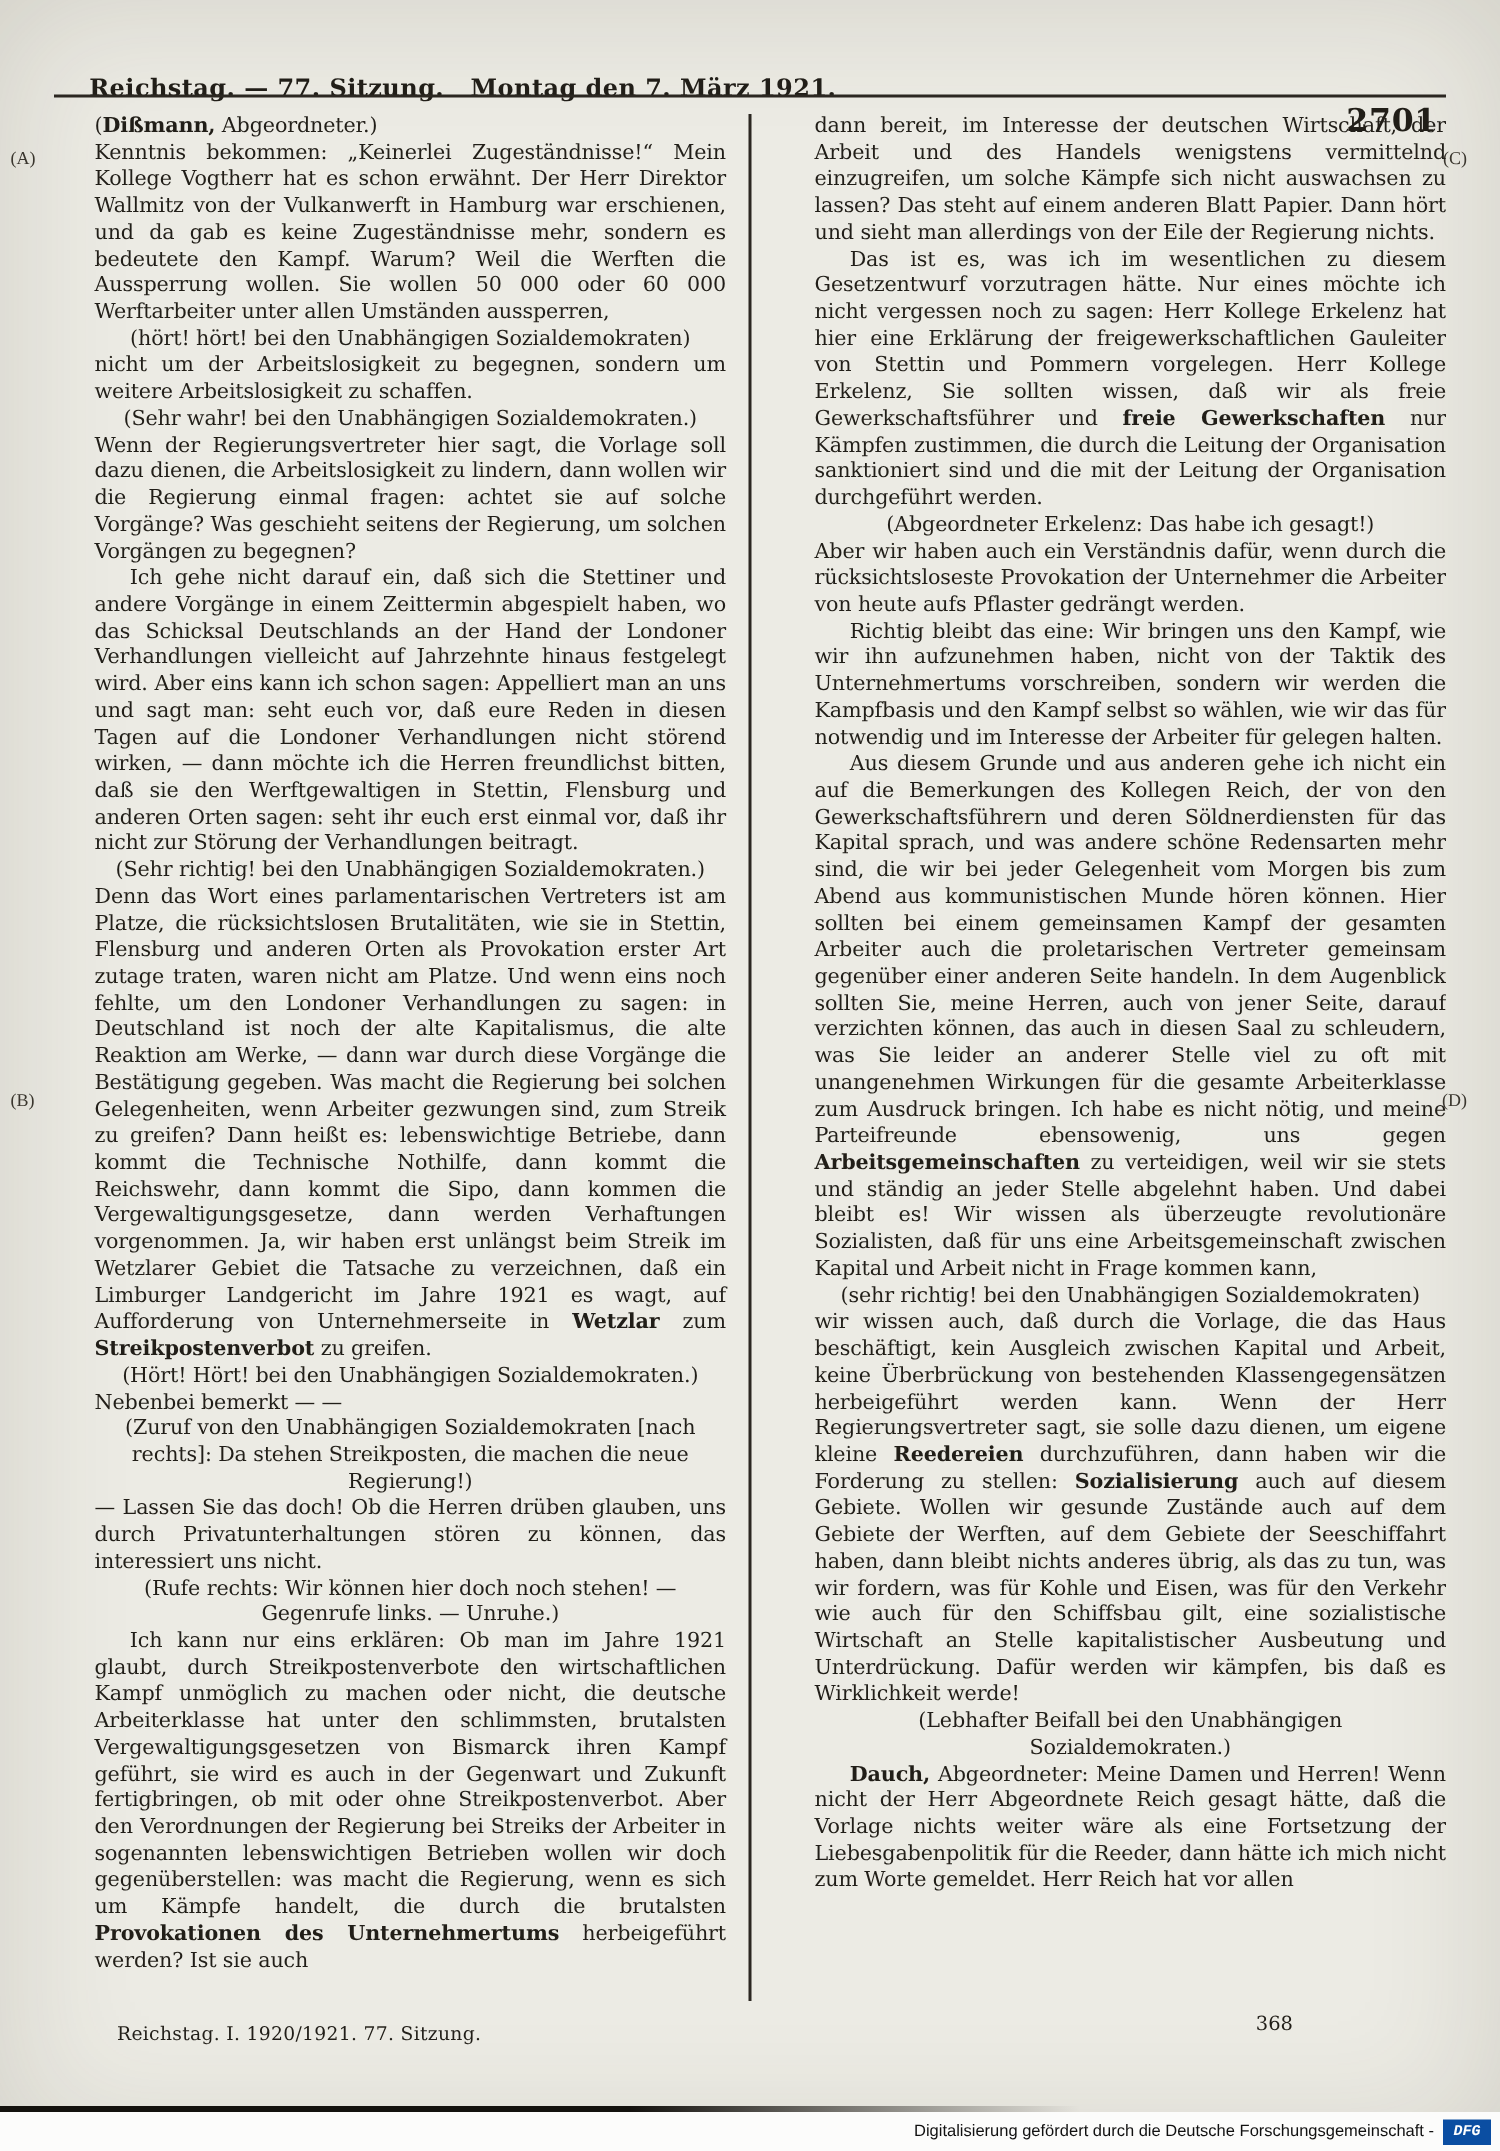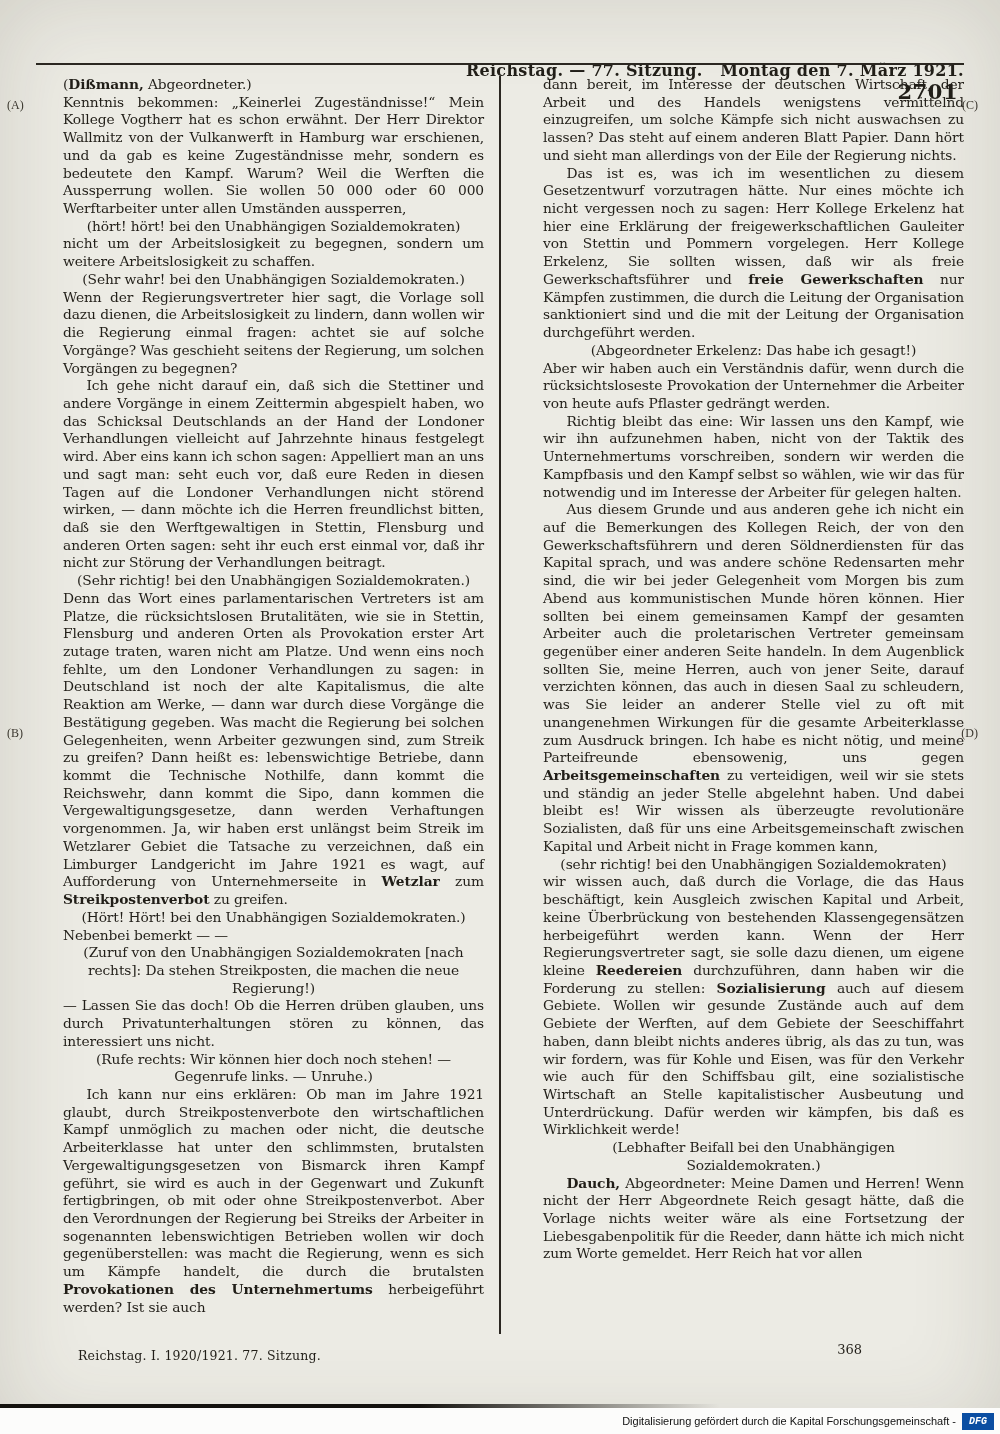--- a/index.html
+++ b/index.html
@@ -9,22 +9,22 @@
 
   .page {
     position:relative; width:1000px; height:1434px; overflow:hidden;
     background: var(--paper, #ecebe4);
     color: var(--ink, #211e18);
     box-shadow: inset 0 0 90px rgba(70,62,45,.16);
   }
 
   
   .header {
-    position:absolute; top:42px; left:36px; right:36px; height:28px;
-    text-align:right; font-weight:bold; font-size:16px; letter-spacing:.3px;
+    position:absolute; top:30px; left:36px; right:36px; height:28px;
+    text-align:left; font-weight:bold; font-size:16px; letter-spacing:.3px;
     white-space:pre;
   }
   .pagenum {
     position:absolute; right:6px; top:-3px;
     font-size:21px; font-weight:bold; letter-spacing:.5px;margin-top:40px;
   }
   .hrule {
     position:absolute; top:63px; left:36px; right:36px;
     border-top:2px solid #2b2721;
   }
@@ -118,31 +118,31 @@
         <div class="para flush"><span>— Lassen Sie das doch! Ob die Herren drüben glauben, uns durch Privatunterhaltungen stören zu können, das interessiert uns nicht.</span></div>
         <div class="para stage"><span>(Rufe rechts: Wir können hier doch noch stehen! — Gegenrufe links. — Unruhe.)</span></div>
         <div class="para indent"><span>Ich kann nur eins erklären: Ob man im Jahre 1921 glaubt, durch Streikpostenverbote den wirtschaftlichen Kampf unmöglich zu machen oder nicht, die deutsche Arbeiterklasse hat unter den schlimmsten, brutalsten Vergewaltigungsgesetzen von Bismarck ihren Kampf geführt, sie wird es auch in der Gegenwart und Zukunft fertigbringen, ob mit oder ohne Streikpostenverbot. Aber den Verordnungen der Regierung bei Streiks der Arbeiter in sogenannten lebenswichtigen Betrieben wollen wir doch gegenüberstellen: was macht die Regierung, wenn es sich um Kämpfe handelt, die durch die brutalsten </span><span class="b">Provokationen des Unternehmertums</span><span> herbeigeführt werden? Ist sie auch</span></div>
       </div>
     <div class="divider"></div>
     <div class="col">
         <div class="para flush"><span>dann bereit, im Interesse der deutschen Wirtschaft, der Arbeit und des Handels wenigstens vermittelnd einzugreifen, um solche Kämpfe sich nicht auswachsen zu lassen? Das steht auf einem anderen Blatt Papier. Dann hört und sieht man allerdings von der Eile der Regierung nichts.</span></div>
         <div class="para indent"><span>Das ist es, was ich im wesentlichen zu diesem Gesetzentwurf vorzutragen hätte. Nur eines möchte ich nicht vergessen noch zu sagen: Herr Kollege Erkelenz hat hier eine Erklärung der freigewerkschaftlichen Gauleiter von Stettin und Pommern vorgelegen. Herr Kollege Erkelenz, Sie sollten wissen, daß wir als freie Gewerkschaftsführer und </span><span class="b">freie Gewerkschaften</span><span> nur Kämpfen zustimmen, die durch die Leitung der Organisation sanktioniert sind und die mit der Leitung der Organisation durchgeführt werden.</span></div>
         <div class="para stage"><span>(Abgeordneter Erkelenz: Das habe ich gesagt!)</span></div>
         <div class="para flush"><span>Aber wir haben auch ein Verständnis dafür, wenn durch die rücksichtsloseste Provokation der Unternehmer die Arbeiter von heute aufs Pflaster gedrängt werden.</span></div>
-        <div class="para indent"><span>Richtig bleibt das eine: Wir lassen uns den Kampf, wie wir ihn aufzunehmen haben, nicht von der Taktik des Unternehmertums vorschreiben, sondern wir werden die Kampfbasis und den Kampf selbst so wählen, wie wir das für notwendig und im Interesse der Arbeiter für gelegen halten.</span></div>
+        <div class="para indent"><span>Richtig bleibt das eine: Wir bringen uns den Kampf, wie wir ihn aufzunehmen haben, nicht von der Taktik des Unternehmertums vorschreiben, sondern wir werden die Kampfbasis und den Kampf selbst so wählen, wie wir das für notwendig und im Interesse der Arbeiter für gelegen halten.</span></div>
         <div class="para indent"><span>Aus diesem Grunde und aus anderen gehe ich nicht ein auf die Bemerkungen des Kollegen Reich, der von den Gewerkschaftsführern und deren Söldnerdiensten für das Kapital sprach, und was andere schöne Redensarten mehr sind, die wir bei jeder Gelegenheit vom Morgen bis zum Abend aus kommunistischen Munde hören können. Hier sollten bei einem gemeinsamen Kampf der gesamten Arbeiter auch die proletarischen Vertreter gemeinsam gegenüber einer anderen Seite handeln. In dem Augenblick sollten Sie, meine Herren, auch von jener Seite, darauf verzichten können, das auch in diesen Saal zu schleudern, was Sie leider an anderer Stelle viel zu oft mit unangenehmen Wirkungen für die gesamte Arbeiterklasse zum Ausdruck bringen. Ich habe es nicht nötig, und meine Parteifreunde ebensowenig, uns gegen </span><span class="b">Arbeitsgemeinschaften</span><span> zu verteidigen, weil wir sie stets und ständig an jeder Stelle abgelehnt haben. Und dabei bleibt es! Wir wissen als überzeugte revolutionäre Sozialisten, daß für uns eine Arbeitsgemeinschaft zwischen Kapital und Arbeit nicht in Frage kommen kann,</span></div>
         <div class="para stage"><span>(sehr richtig! bei den Unabhängigen Sozialdemokraten)</span></div>
         <div class="para flush"><span>wir wissen auch, daß durch die Vorlage, die das Haus beschäftigt, kein Ausgleich zwischen Kapital und Arbeit, keine Überbrückung von bestehenden Klassengegensätzen herbeigeführt werden kann. Wenn der Herr Regierungsvertreter sagt, sie solle dazu dienen, um eigene kleine </span><span class="b">Reedereien</span><span> durchzuführen, dann haben wir die Forderung zu stellen: </span><span class="b">Sozialisierung</span><span> auch auf diesem Gebiete. Wollen wir gesunde Zustände auch auf dem Gebiete der Werften, auf dem Gebiete der Seeschiffahrt haben, dann bleibt nichts anderes übrig, als das zu tun, was wir fordern, was für Kohle und Eisen, was für den Verkehr wie auch für den Schiffsbau gilt, eine sozialistische Wirtschaft an Stelle kapitalistischer Ausbeutung und Unterdrückung. Dafür werden wir kämpfen, bis daß es Wirklichkeit werde!</span></div>
         <div class="para stage"><span>(Lebhafter Beifall bei den Unabhängigen Sozialdemokraten.)</span></div>
         <div class="para indent"><span></span><span class="b">Dauch,</span><span> Abgeordneter: Meine Damen und Herren! Wenn nicht der Herr Abgeordnete Reich gesagt hätte, daß die Vorlage nichts weiter wäre als eine Fortsetzung der Liebesgabenpolitik für die Reeder, dann hätte ich mich nicht zum Worte gemeldet. Herr Reich hat vor allen</span></div>
       </div>
   </div>
 
   <div class="footline">Reichstag. I. 1920/1921.  77. Sitzung.</div>
   <div class="sheetnum">368</div>
 
   <div class="scan-edge"></div>
   <div class="dfg-strip">
-    <span>Digitalisierung gefördert durch die Kapital Forschungsgemeinschaft -</span>
+    <span>Digitalisierung gefördert durch die Deutsche Forschungsgemeinschaft -</span>
     <span class="dfg-logo">DFG</span>
   </div>
 
 </div>
 
 </body></html>

